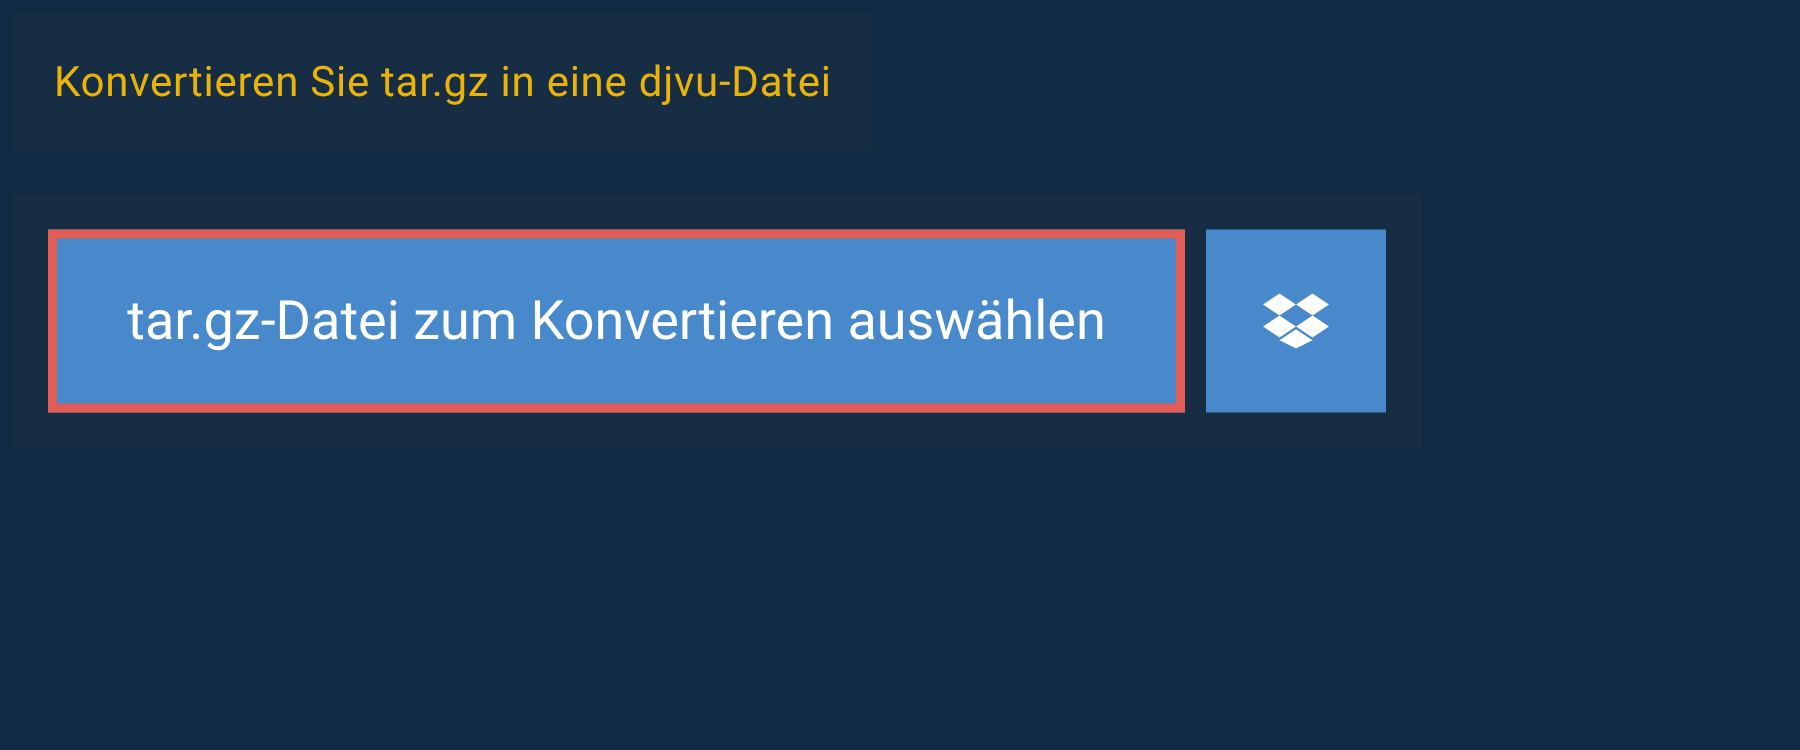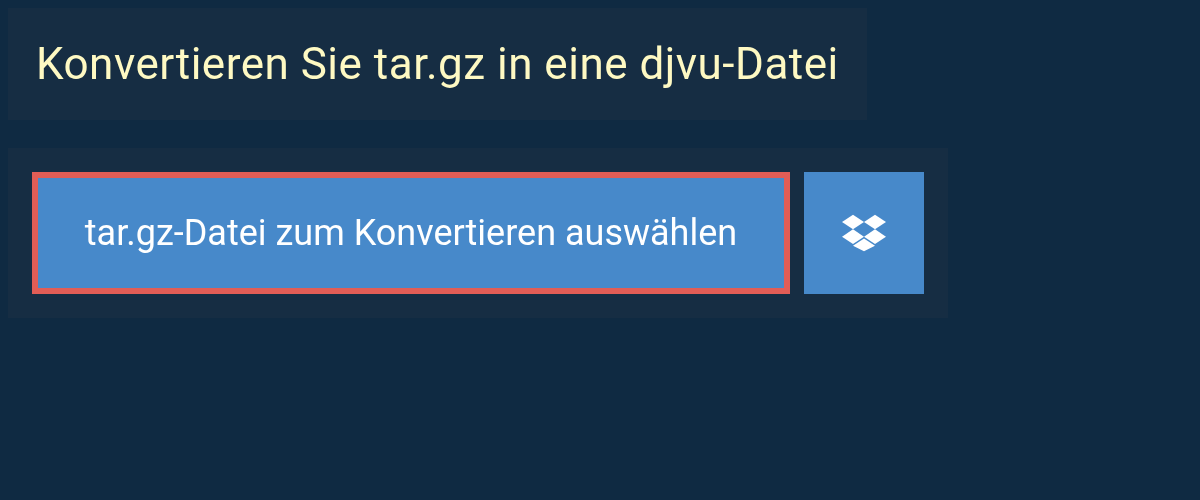--- a/index.html
+++ b/index.html
@@ -15,22 +15,22 @@
       overflow: hidden;
     }
     .header-bar {
       background: #162d43;
       padding: 30px 28px;
       display: inline-block;
       margin-top: 8px;
       margin-left: 8px;
     }
     .header-title {
-      color: #fef9c3;
-      font-size: 44px;
+      color: #eab308;
+      font-size: 28px;
       font-weight: 400;
       letter-spacing: 0.5px;
     }
     .upload-container {
       background: #162d43;
       margin: 28px 8px 0 8px;
       padding: 24px;
       display: flex;
       gap: 14px;
       width: calc(100% - 260px);

